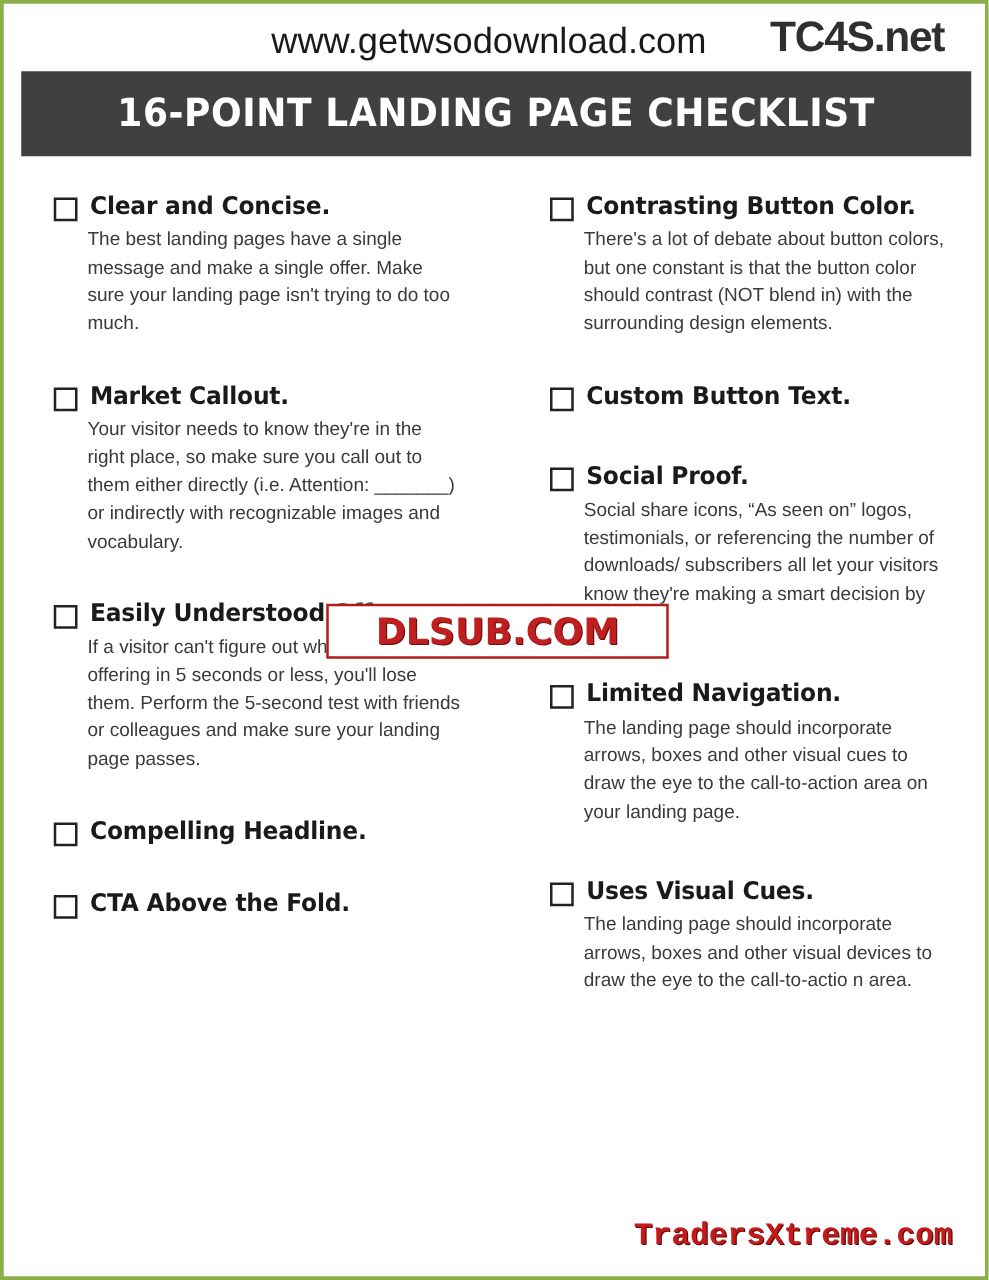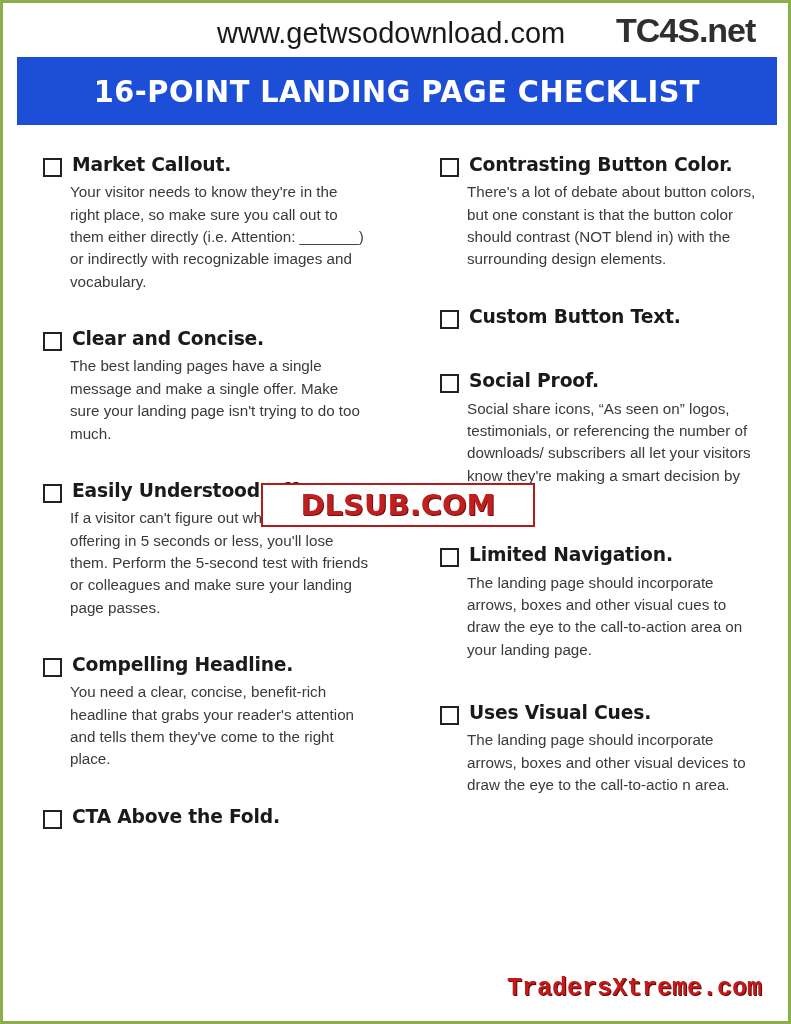--- a/index.html
+++ b/index.html
@@ -56,21 +56,21 @@
     margin-left: 28px;
   }
 
   
   .title-bar {
     position: absolute;
     left: 14px;
     top: 54px;
     width: 760px;
     height: 68px;
-    background: #1d4ed8;
+    background: #404040;
     display: flex;
     align-items: center;
     justify-content: center;
   }
   .title-bar h1 {
     margin: 0;
     font-family: "DejaVu Sans", sans-serif;
     font-weight: bold;
     font-size: 31px;
     letter-spacing: 0.5px;
@@ -187,47 +187,46 @@
     <h1>16-POINT LANDING PAGE CHECKLIST</h1>
   </div>
 
   <div class="columns">
 
     <div class="col col-left">
 
       <div class="item gap-lg">
         <div class="item-head">
           <div class="checkbox"></div>
+          <div class="item-title">Clear and Concise.</div>
+        </div>
+        <div class="item-body">The best landing pages have a single message and make a single offer. Make sure your landing page isn't trying to do too much.</div>
+      </div>
+
+      <div class="item gap-lg">
+        <div class="item-head">
+          <div class="checkbox"></div>
           <div class="item-title">Market Callout.</div>
         </div>
         <div class="item-body">Your visitor needs to know they're in the right place, so make sure you call out to them either directly (i.e. Attention: _______) or indirectly with recognizable images and vocabulary.</div>
       </div>
 
       <div class="item gap-lg">
         <div class="item-head">
           <div class="checkbox"></div>
-          <div class="item-title">Clear and Concise.</div>
-        </div>
-        <div class="item-body">The best landing pages have a single message and make a single offer. Make sure your landing page isn't trying to do too much.</div>
-      </div>
-
-      <div class="item gap-lg">
-        <div class="item-head">
-          <div class="checkbox"></div>
           <div class="item-title">Easily Understood Offer.</div>
         </div>
         <div class="item-body">If a visitor can't figure out what you're offering in 5 seconds or less, you'll lose them. Perform the 5-second test with friends or colleagues and make sure your landing page passes.</div>
       </div>
 
       <div class="item gap-lg">
         <div class="item-head">
           <div class="checkbox"></div>
           <div class="item-title">Compelling Headline.</div>
         </div>
-        <div class="item-body">You need a clear, concise, benefit-rich headline that grabs your reader's attention and tells them they've come to the right place.</div>
       </div>
 
       <div class="item">
         <div class="item-head">
           <div class="checkbox"></div>
           <div class="item-title">CTA Above the Fold.</div>
         </div>
       </div>
 
     </div>

